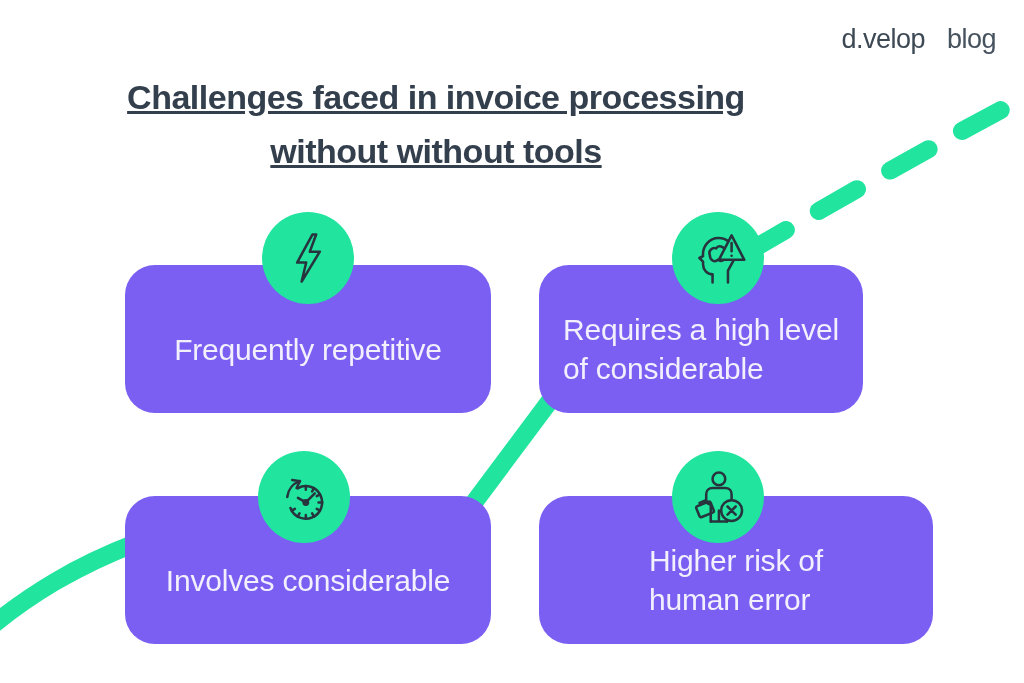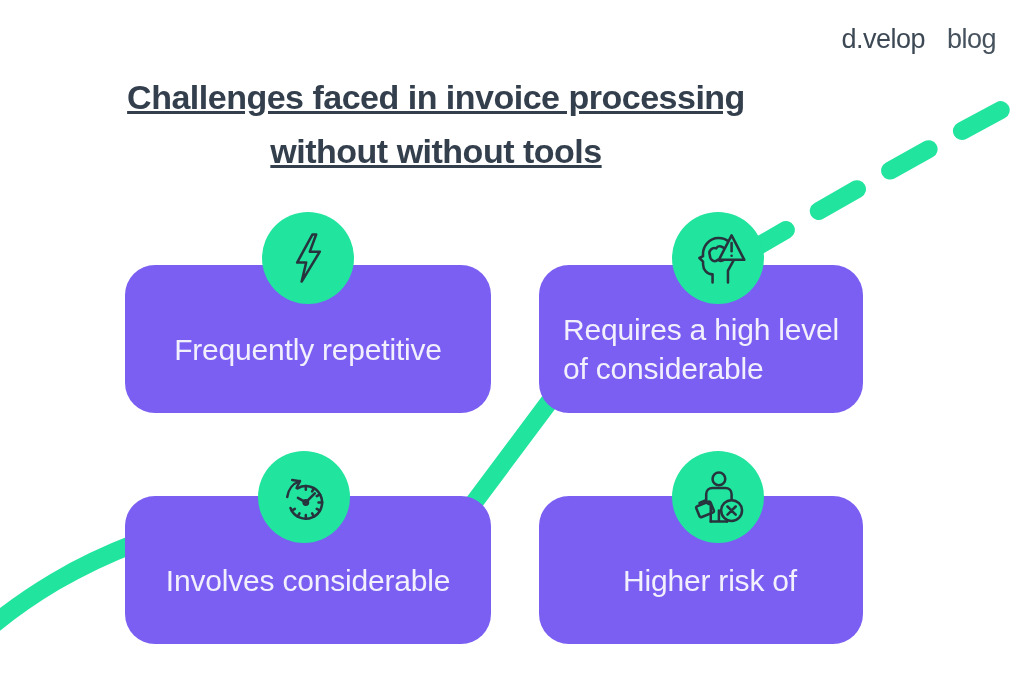--- a/index.html
+++ b/index.html
@@ -35,21 +35,21 @@
     border-radius:30px;width:366px;height:148px;
     display:flex;align-items:center;justify-content:center;
   }
   .card-text{
     margin-top:20px;text-align:left;color:var(--card_text);
     font-size:30px;line-height:39px;font-weight:400;letter-spacing:-0.2px;
   }
   .c1{left:125px;top:265px;}
   .c2{left:539px;top:265px;width:324px;}
   .c3{left:125px;top:496px;}
-  .c4{left:539px;top:496px;width:306px;padding-left:18px;}
+  .c4{left:539px;top:496px;width:394px;}
   
   .badge{
     position:absolute;z-index:3;width:92px;height:92px;border-radius:50%;
     background:var(--green);display:flex;align-items:center;justify-content:center;
   }
   .b1{left:262px;top:212px;}
   .b2{left:672px;top:212px;}
   .b3{left:258px;top:451px;}
   .b4{left:672px;top:451px;}
   .badge svg{width:58px;height:58px;}
@@ -85,20 +85,21 @@
   </div>
 </div>
 <div class="card c3">
   <div class="card-text">
     <div>Involves considerable</div>
   </div>
 </div>
 <div class="card c4">
   <div class="card-text">
     <div>Higher risk of</div>
+    <div>human error</div>
   </div>
 </div>
 
 <div class="badge b1">
   <svg viewBox="0 0 64 64">
     <path class="ic" d="M37 6 L20 37 H30 L25 58 L45 25 H34 L41 6 Z"></path>
   </svg>
 </div>
 
 <div class="badge b2">

